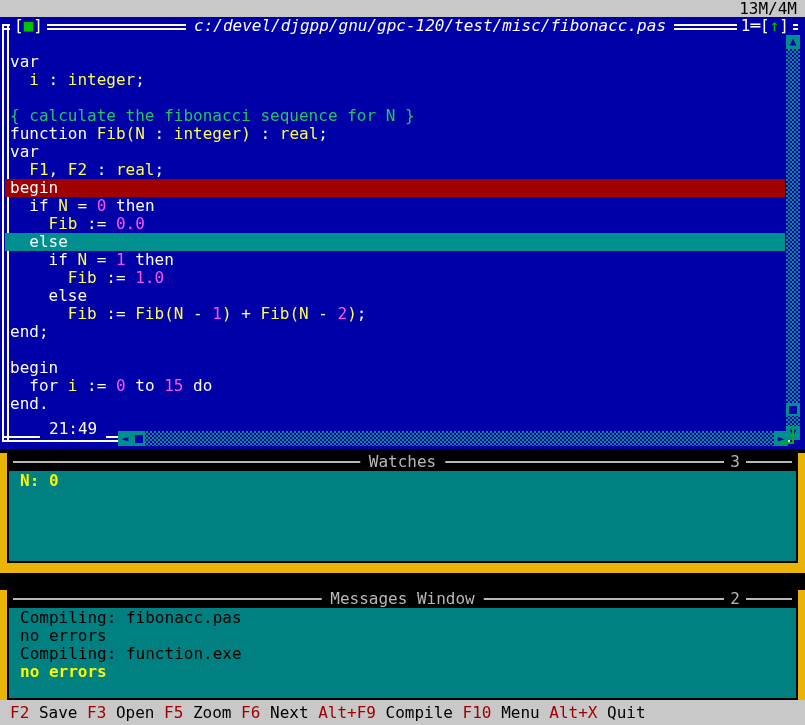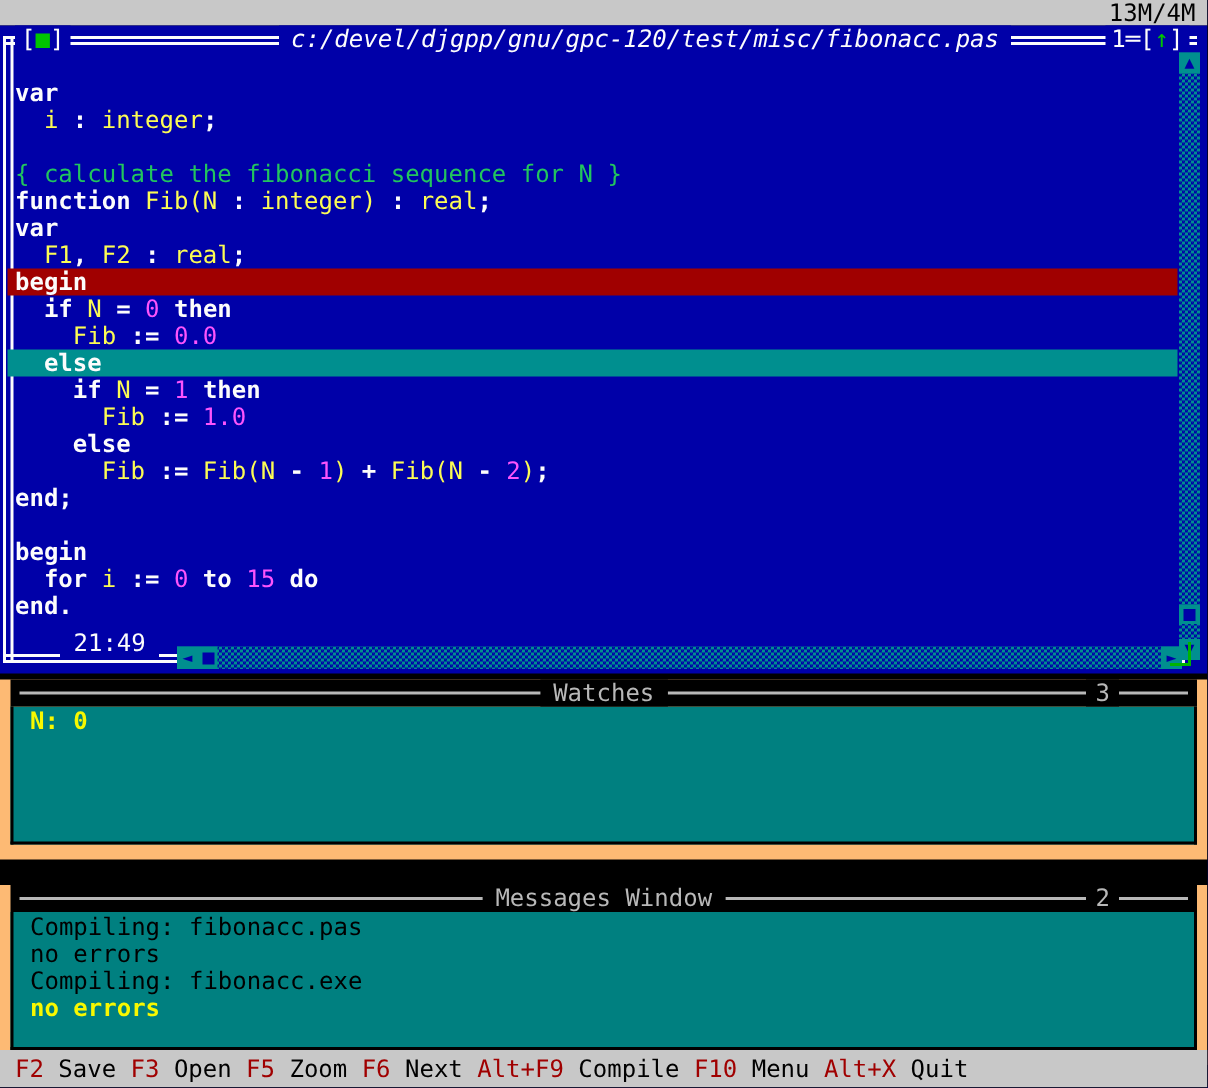--- a/index.html
+++ b/index.html
@@ -32,21 +32,21 @@
   #ed-close .green, #ed-max .green { color:#00c400; }
   #ed-title { left:186px; padding:0 8px;font-style:italic; }
   #ed-max { right:12px; padding:0 4px; }
   #ed-clock { top:403px; left:40px; padding:0 9px; }
   #code {
     position:absolute; left:5px; top:18px; width:780px; z-index:1;
   }
   .code-row { height:18px; line-height:18px; white-space:pre; padding-left:5px; }
   .code-row.breakpoint { background:#a00000; }
   .code-row.current { background:#008f8f; }
-  .seg-w { color:#fcfcfc;font-weight:bold; }
+  .seg-w { color:#fcfcfc; }
   .seg-y { color:#fcfc54; }
   .seg-m { color:#fc54fc; }
   .seg-c { color:#00bcbc; }
   .seg-g { color:#22c55e; }
   
   .track-pattern {
     background-color:#008f8f;
     background-image:
       linear-gradient(45deg,#0000a8 25%,transparent 25%,transparent 75%,#0000a8 75%),
       linear-gradient(45deg,#0000a8 25%,transparent 25%,transparent 75%,#0000a8 75%);
@@ -59,21 +59,21 @@
   #vscroll .sb-btn { width:14px; height:14px; line-height:14px; font-size:11px; left:0; }
   #h-left { left:0; } #h-right { right:0; }
   #v-up { top:0; } #v-down { bottom:0; }
   .sb-thumb { position:absolute; background:#008f8f; }
   #h-thumb { left:14px; top:0; width:13px; height:15px; }
   #v-thumb { left:0; top:368px; width:14px; height:13px; }
   .sb-thumb::after { content:""; position:absolute; left:50%; top:50%; width:8px; height:8px; margin:-4px 0 0 -4px; background:#0000a8; }
   #resize-corner { position:absolute; left:780px; top:411px; width:14px; height:16px;
     border-right:2px solid #00b400; border-bottom:2px solid #00b400; z-index:4; }
   
-  .gwin { position:absolute; left:0; width:805px; height:120px; background:#fdba74; }
+  .gwin { position:absolute; left:0; width:805px; height:120px; background:#eab308; }
   .gwin-titlebar { position:relative; height:18px; margin:0 7px; background:#000; }
   .gwin-titlebar::before { content:""; position:absolute; left:6px; right:6px; top:8px; height:2px; background:#b8b8b8; }
   .gwin-title { position:absolute; left:50%; transform:translateX(-50%); top:0; line-height:18px;
     color:#b8b8b8; background:#000; padding:0 9px; white-space:pre; }
   .gwin-number { position:absolute; right:52px; top:0; line-height:18px; color:#b8b8b8; background:#000; padding:0 6px; }
   .gwin-body { margin:0 7px; height:92px; background:#008080; border:2px solid #000; border-top:none; padding:1px 0 0 0; }
   .gwin-row { height:18px; line-height:18px; white-space:pre; padding-left:11px; }
   .text-black { color:#000; }
   .text-yellow { color:#f8f800;font-weight:bold; }
   #watches { top:453px; }
@@ -155,20 +155,20 @@
   </div>
 
   <div id="messages" class="gwin">
     <div class="gwin-titlebar">
       <span class="gwin-title">Messages Window</span>
       <span class="gwin-number">2</span>
     </div>
     <div class="gwin-body" id="messages-body">
         <div class="gwin-row text-black">Compiling: fibonacc.pas</div>
         <div class="gwin-row text-black">no errors</div>
-        <div class="gwin-row text-black">Compiling: fibonacc.exe</div>
+        <div class="gwin-row text-black">Compiling: function.exe</div>
         <div class="gwin-row text-yellow">no errors</div>
       </div>
   </div>
 
   <div id="statusbar"><span class="status-item"><span class="hotkey">F2 </span><span>Save</span></span><span class="status-item"><span class="hotkey">F3 </span><span>Open</span></span><span class="status-item"><span class="hotkey">F5 </span><span>Zoom</span></span><span class="status-item"><span class="hotkey">F6 </span><span>Next</span></span><span class="status-item"><span class="hotkey">Alt+F9 </span><span>Compile</span></span><span class="status-item"><span class="hotkey">F10 </span><span>Menu</span></span><span class="status-item"><span class="hotkey">Alt+X </span><span>Quit</span></span></div>
 
 </div>
 
 </body></html>

